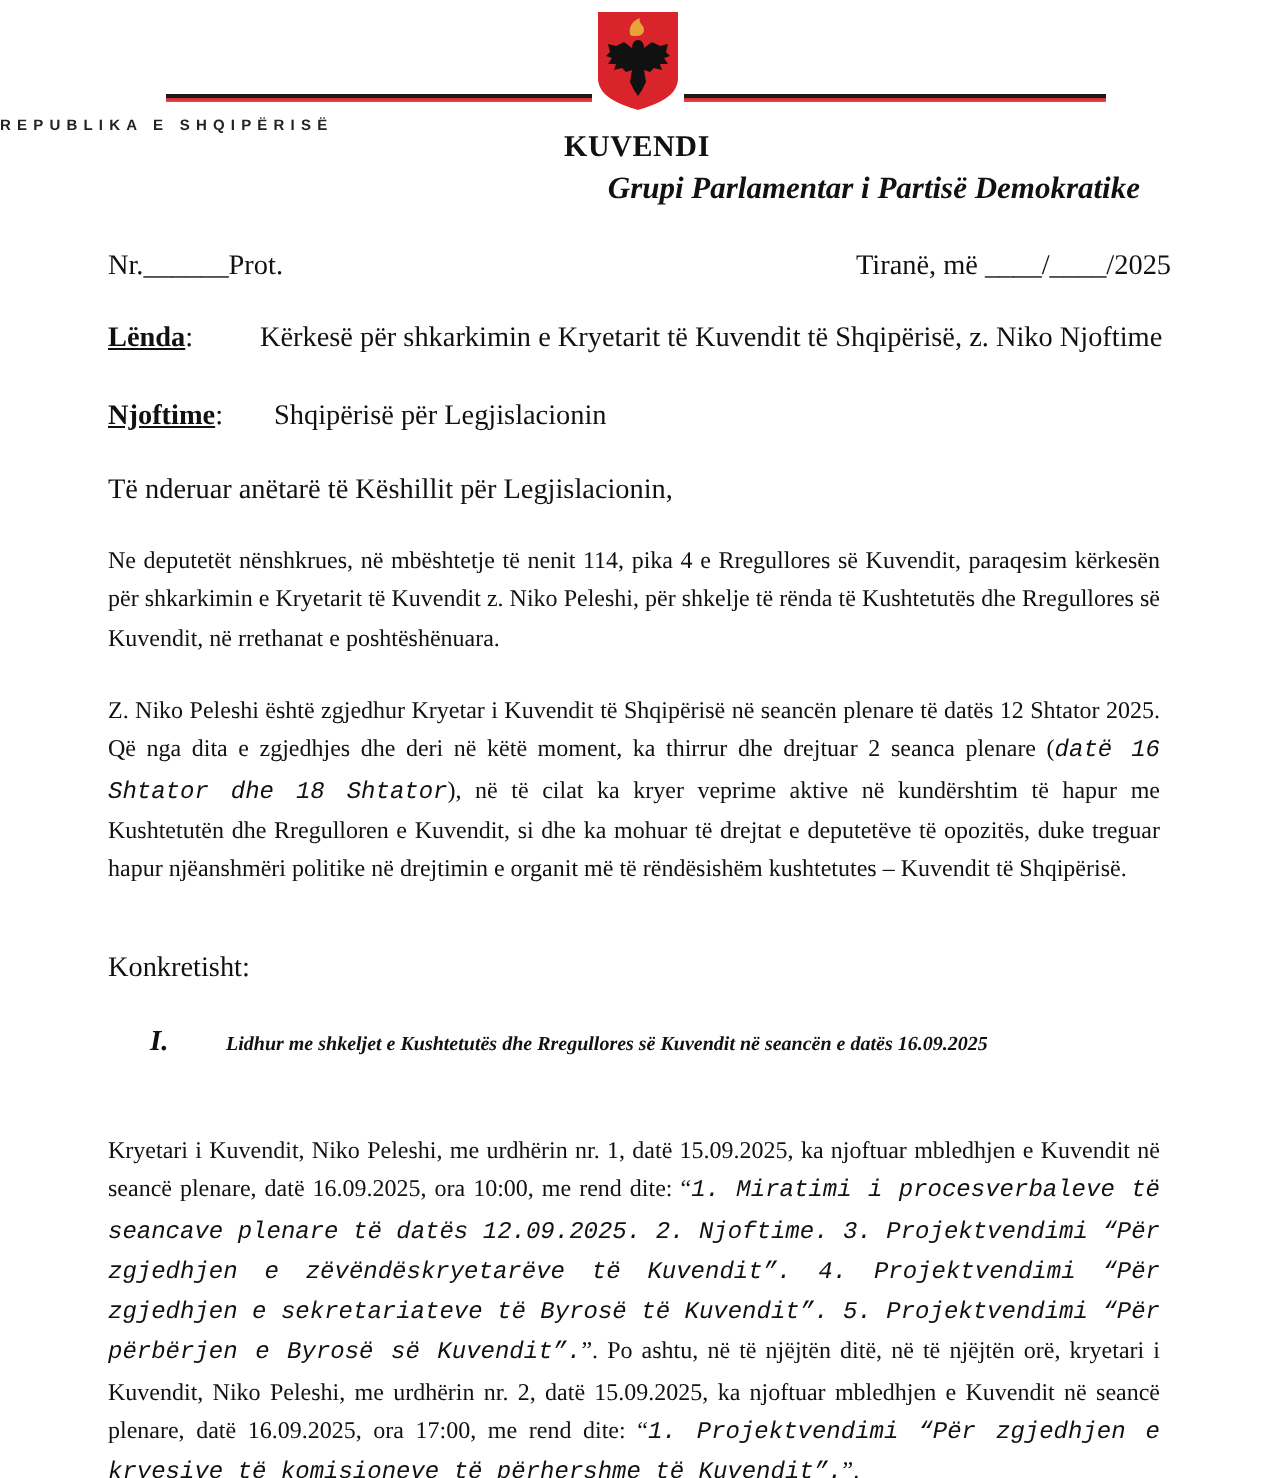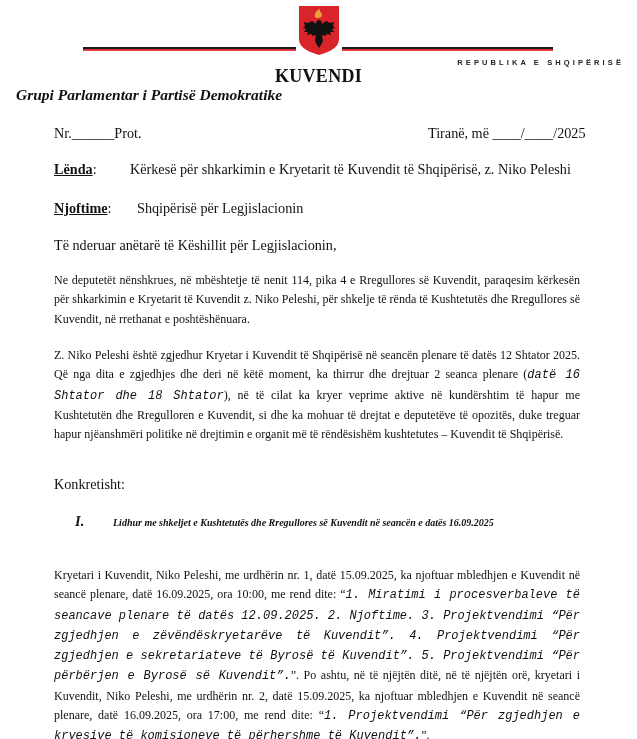--- a/index.html
+++ b/index.html
@@ -10,31 +10,31 @@
   }
   .header { position: absolute; left: 0; top: 0; width: 637px; height: 110px; }
   .rule {
     position: absolute; top: 47px; height: 4px;
     background: linear-gradient(#1a1a1a 0, #1a1a1a 45%, #d9242b 45%, #e2474d 100%);
   }
   .rule.left { left: 83px; width: 213px; }
   .rule.right { left: 342px; width: 211px; }
   .emblem { position: absolute; left: 298px; top: 5px; width: 42px; height: 51px; }
   .republic {
-    position: absolute; top: 58px; left: 0; width: 580px; text-align: right;
+    position: absolute; top: 58px; left: 0; width: 580px; text-align: left;
     font-family: "Liberation Sans", "DejaVu Sans", sans-serif;
-    font-size: 7.5px; font-weight: bold; letter-spacing: 3.1px; color: #222; margin-left: 44px;
+    font-size: 7.5px; font-weight: bold; letter-spacing: 3.1px; color: #222;
   }
   .kuvendi {
     position: absolute; top: 66px; left: 0; width: 637px; text-align: center;
-    font-size: 18px; font-weight: bold; letter-spacing: 0.3px;
+    font-size: 15px; font-weight: bold; letter-spacing: 0.3px;
   }
   .group {
-    position: absolute; top: 86px; left: 0; width: 570px; text-align: left;
-    font-size: 15.5px; font-weight: bold; font-style: italic; margin-left: 16px;
+    position: absolute; top: 86px; left: 0; width: 570px; text-align: right;
+    font-size: 15.5px; font-weight: bold; font-style: italic;
   }
   .line { position: absolute; font-size: 14.2px; line-height: 19px; white-space: nowrap; }
   .para {
     position: absolute; left: 54px; width: 526px;
     font-size: 12px; line-height: 19.3px; text-align: justify;
   }
   .label-u { font-weight: bold; text-decoration: underline; }
   .sec-num { position: absolute; left: 75px; top: 513px; font-size: 14.5px; font-weight: bold; font-style: italic; }
   .sec-title {
     position: absolute; left: 113px; top: 513px; width: 470px;
@@ -57,21 +57,21 @@
   <div class="kuvendi">KUVENDI</div>
   <div class="group">Grupi Parlamentar i Partisë Demokratike</div>
 </div>
 
 <div class="line" style="left:54px; top:124px;">Nr.______Prot.</div>
 <div class="line" style="left:428px; top:124px;">Tiranë, më ____/____/2025</div>
 
 <div class="line" style="left:54px; top:160px;">
   <span class="label-u">Lënda</span><span>:</span>
 </div>
-<div class="line" style="left:130px; top:160px;">Kërkesë për shkarkimin e Kryetarit të Kuvendit të Shqipërisë, z. Niko Peleshi</div>
+<div class="line" style="left:130px; top:160px;">Kërkesë për shkarkimin e Kryetarit të Kuvendit të Shqipërisë, z. Niko Njoftime</div>
 
 <div class="line" style="left:54px; top:199px;">
   <span class="label-u">Njoftime</span><span>:</span>
 </div>
 <div class="line" style="left:137px; top:199px;">Shqipërisë për Legjislacionin</div>
 
 <div class="line" style="left:54px; top:236px;">Të nderuar anëtarë të Këshillit për Legjislacionin,</div>
 
 <div class="para" style="top:271px;">Ne deputetët nënshkrues, në mbështetje të nenit 114, pika 4 e Rregullores së Kuvendit, paraqesim kërkesën për shkarkimin e Kryetarit të Kuvendit z. Niko Peleshi, për shkelje të rënda të Kushtetutës dhe Rregullores së Kuvendit, në rrethanat e poshtëshënuara.</div>
 

